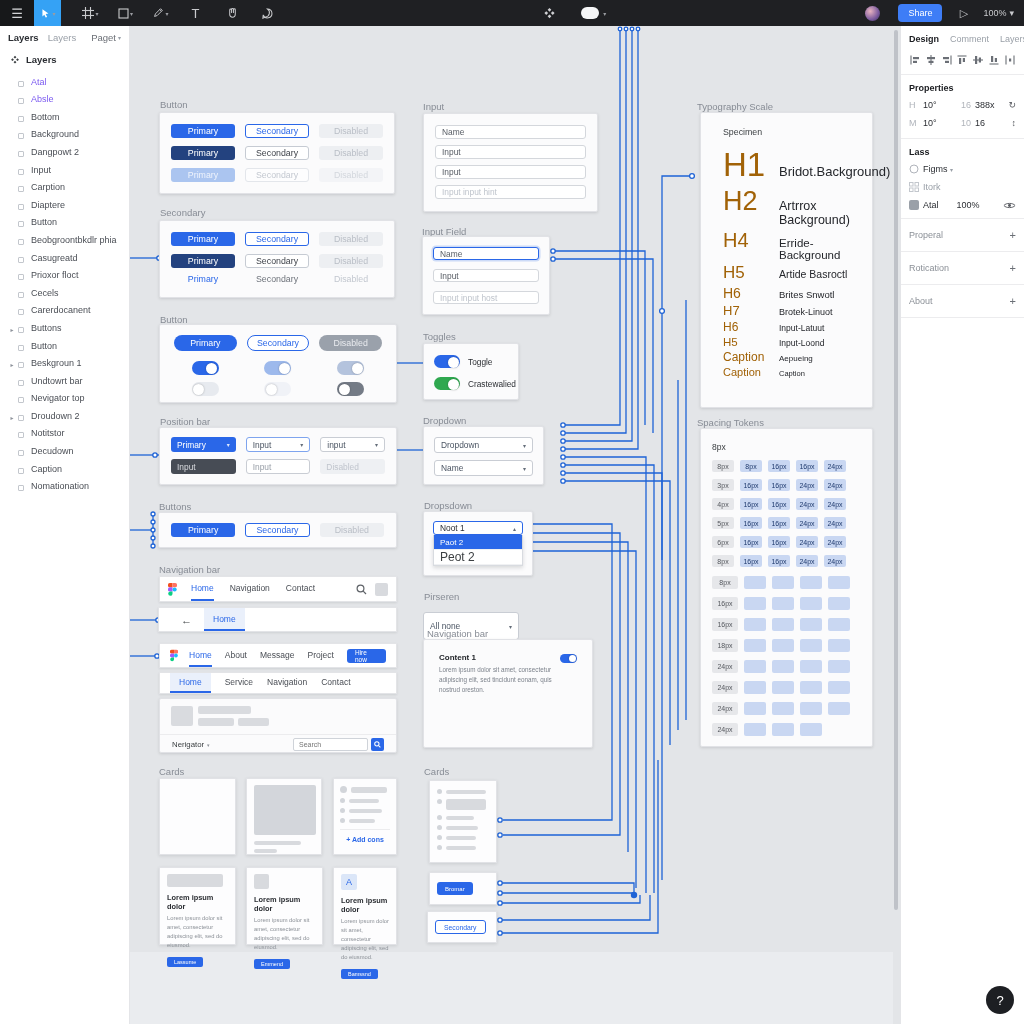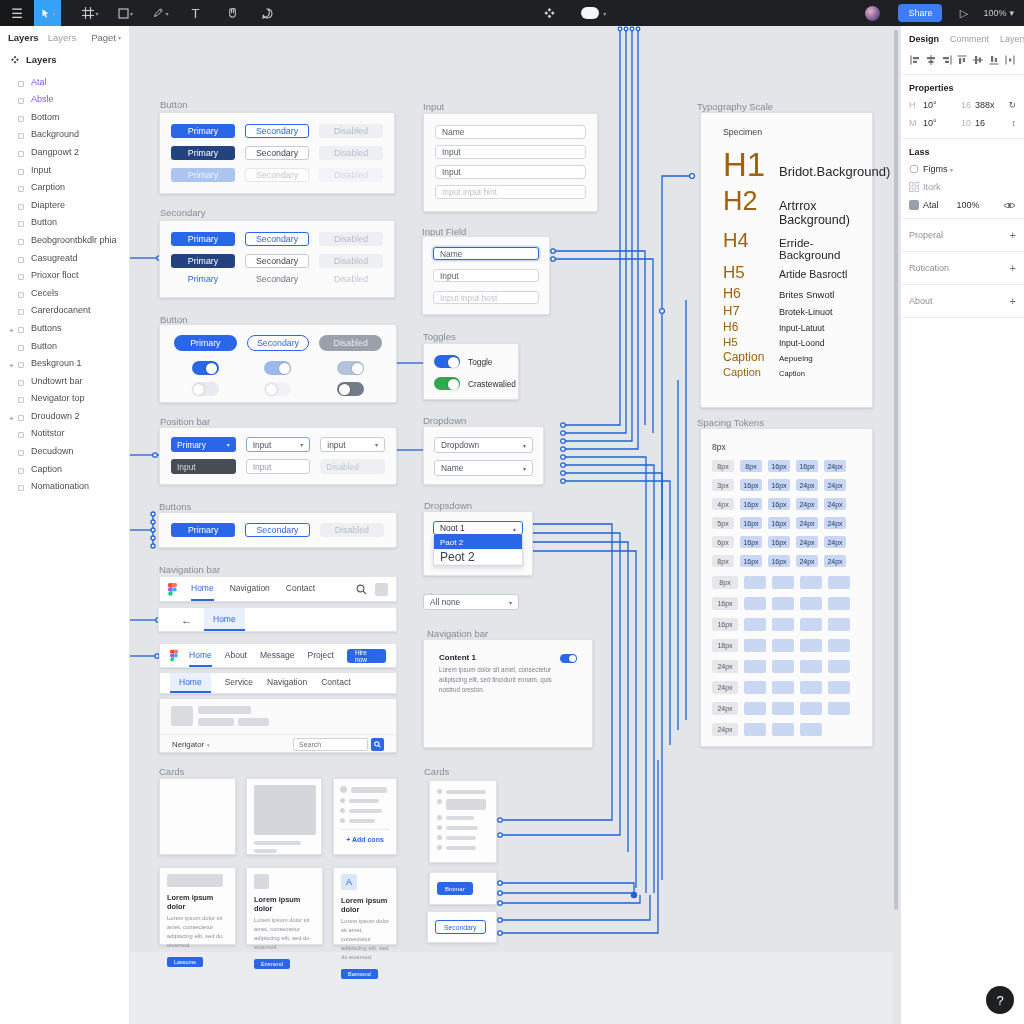--- a/index.html
+++ b/index.html
@@ -716,21 +716,21 @@
   <div style="height: 15px; display: flex; align-items: center; padding: 0px 6px; font-size: 8px; color: rgb(255, 255, 255); border-bottom: 1px solid rgb(240, 241, 243); background: rgb(42, 103, 232);" class="opt-active">
         <span style="color: rgb(255, 255, 255);">Paot 2</span>
       </div>
       <div style="height:15px;display:flex;align-items:center;padding:0 6px;font-size:12px;color:#3c4043;border-bottom:1px solid #f0f1f3">
         <span>Peot 2</span>
       </div>
     </div>
 </div>
 
 <div class="sec-label" style="left:424px;top:591px">Pirseren</div>
-<div class="dd dd-outline" style="position:absolute;left:423px;top:594px;width:96px;height:16px;background:#fff;z-index:5">
+<div class="dd dd-outline" style="position:absolute;left:423px;top:612px;width:96px;height:28px;background:#fff;z-index:5">
   <span>All none</span>
     <span class="ch">▾</span>
 </div>
 
 <div class="sec-label" style="left:427px;top:628px">Navigation bar</div>
 <div class="panel" style="left:423px;top:639px;width:170px;height:109px;padding:7px">
   <div>
 
   <div class="content-item">
         <div class="ct">Content 1</div>

